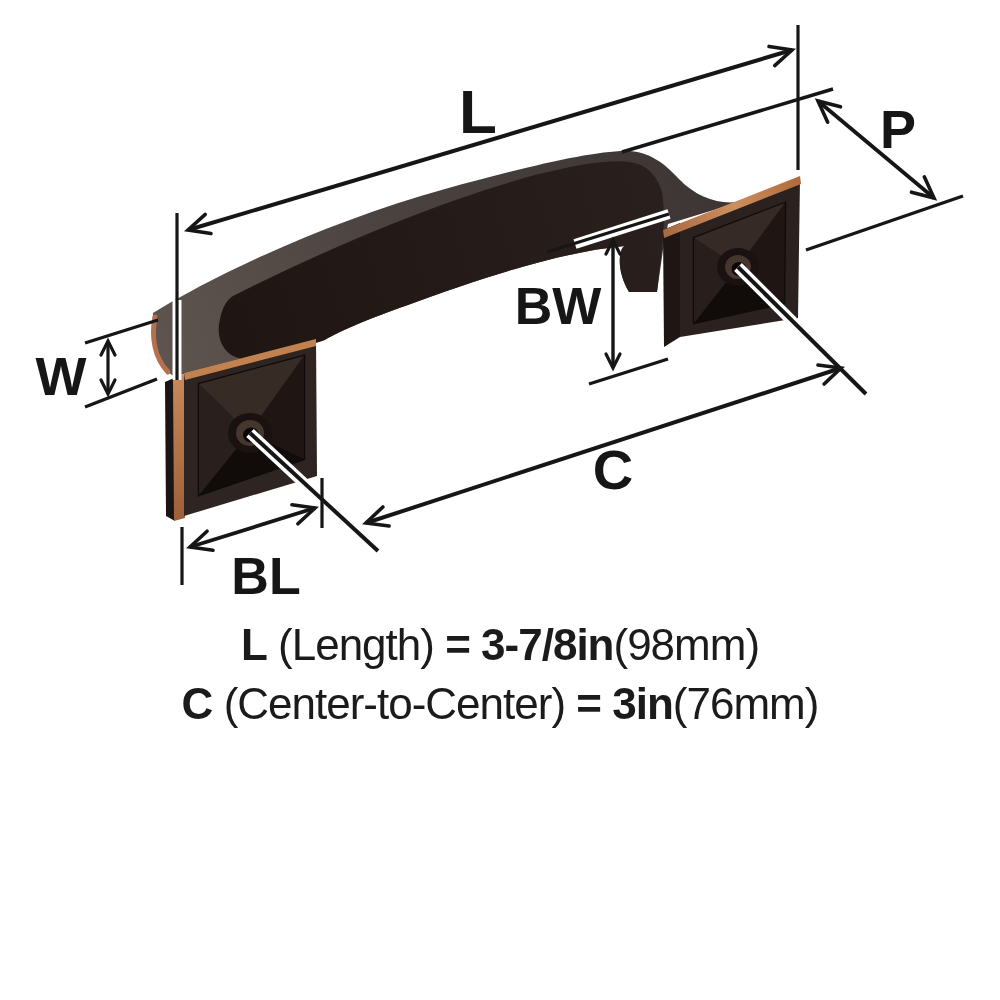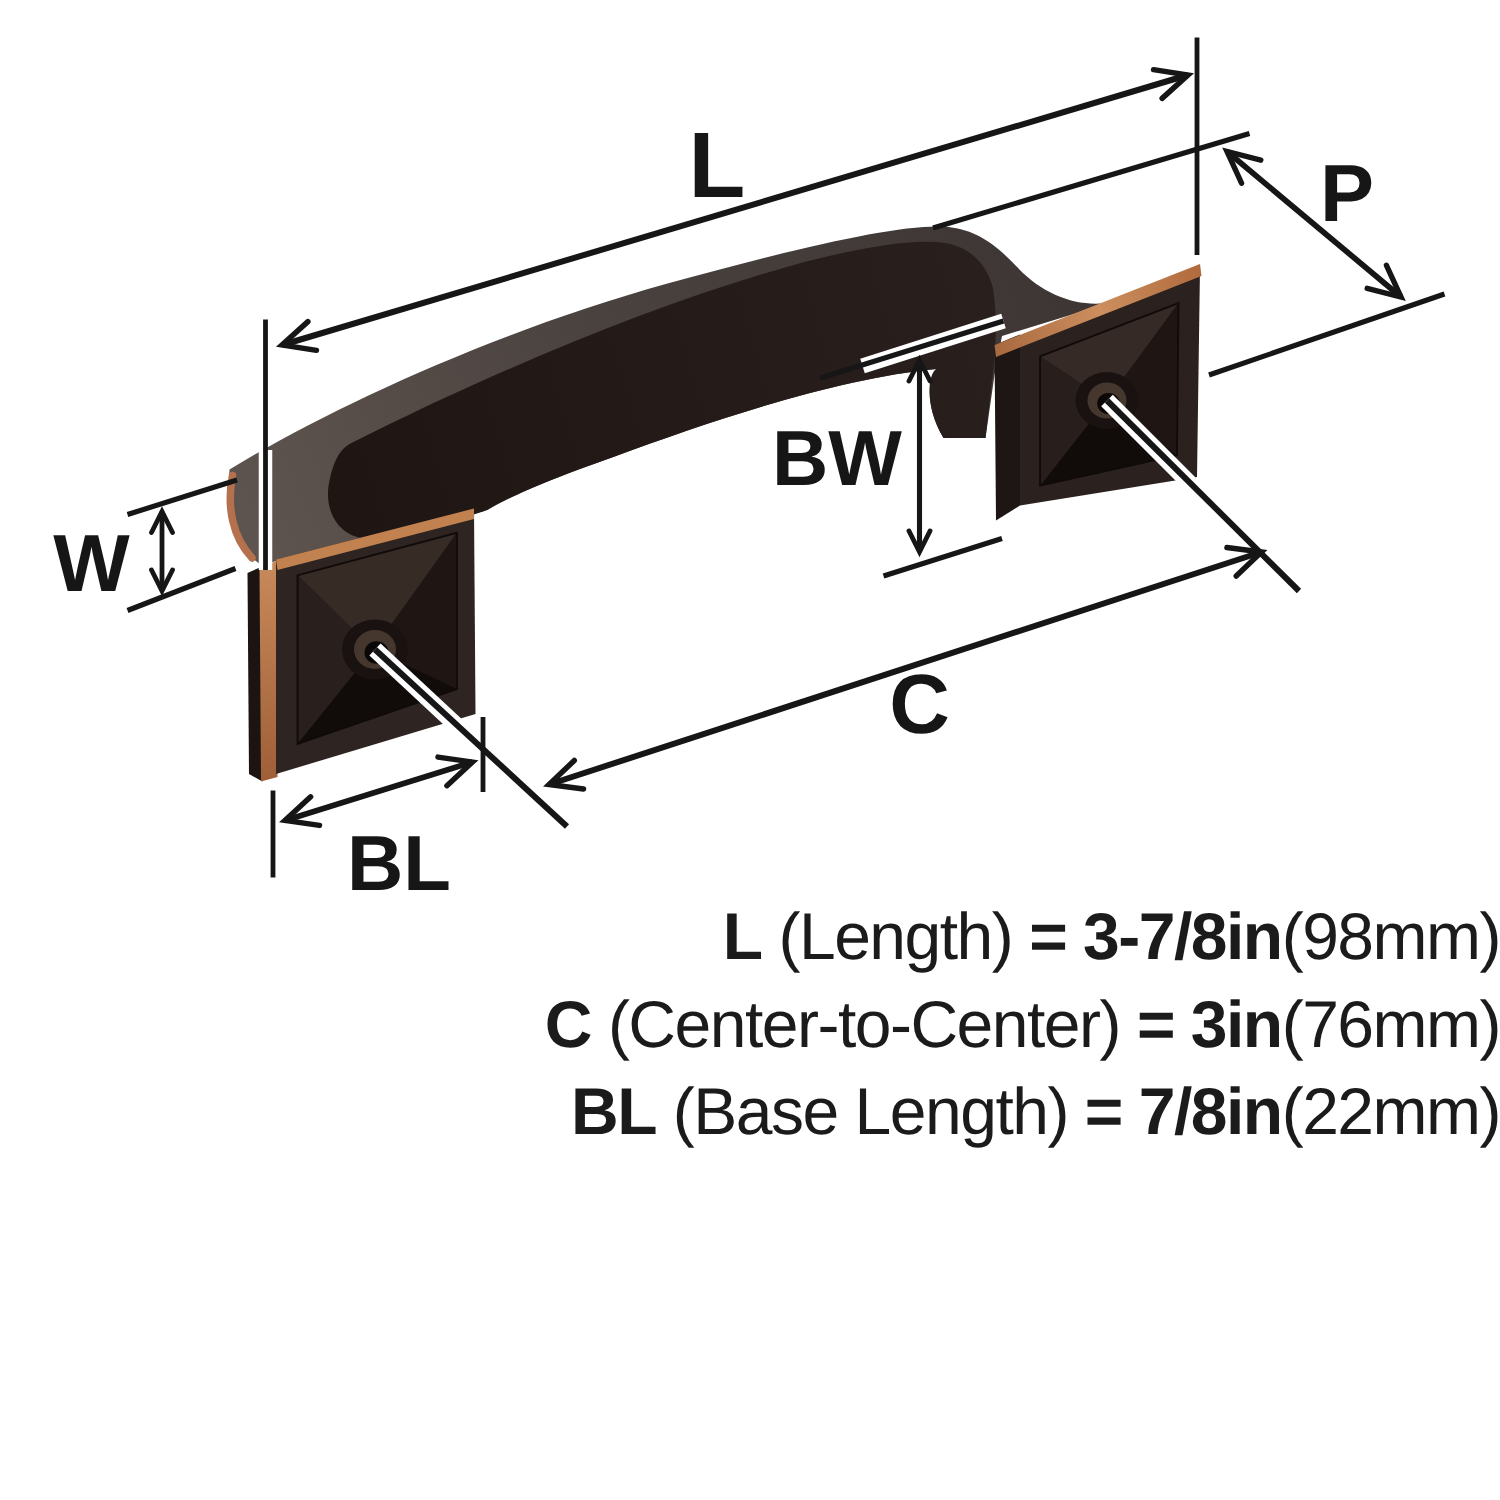--- a/index.html
+++ b/index.html
@@ -2,21 +2,21 @@
 <html><head>
 <meta charset="utf-8">
 <style>
   html,body{margin:0;padding:0;}
   body{
     width:1000px;height:1000px;background:#ffffff;overflow:hidden;position:relative;
     font-family:"Liberation Sans","DejaVu Sans",sans-serif;
   }
   .stage{position:absolute;top:0;left:0;width:1000px;height:620px;}
   .legend{
-    position:absolute;top:596px;left:0;width:1000px;text-align:right;
+    position:absolute;top:616px;left:0;width:1000px;text-align:center;
     color:#1b1b1b;font-size:44px;line-height:58.6px;letter-spacing:-1px;white-space:nowrap;
   }
   .legend .b{font-weight:700;}
   .legend .r{font-weight:400;}
   svg text{font-family:"Liberation Sans","DejaVu Sans",sans-serif;font-weight:700;fill:#161616;}
 </style>
 </head>
 <body>
 
 <div class="stage">
@@ -160,14 +160,13 @@
     <line x1="322" y1="478" x2="322" y2="528" stroke="#161616" stroke-width="3.2"></line>
     <line x1="190" y1="547" x2="315" y2="508" stroke="#161616" stroke-width="3.8" marker-start="url(#ah)" marker-end="url(#ah)"></line>
     <text x="266" y="576" font-size="52" text-anchor="middle" dominant-baseline="central">BL</text>
   </g>
 </svg>
 </div>
 
 <div class="legend">
   <div class="legend-row"><span class="b">L</span> <span class="r">(Length)</span> <span class="b">=</span> <span class="b">3-7/8in</span><span class="r">(98mm)</span></div>
   <div class="legend-row"><span class="b">C</span> <span class="r">(Center-to-Center)</span> <span class="b">=</span> <span class="b">3in</span><span class="r">(76mm)</span></div>
-  <div class="legend-row"><span class="b">BL</span> <span class="r">(Base Length)</span> <span class="b">=</span> <span class="b">7/8in</span><span class="r">(22mm)</span></div>
 </div>
 
 </body></html>

